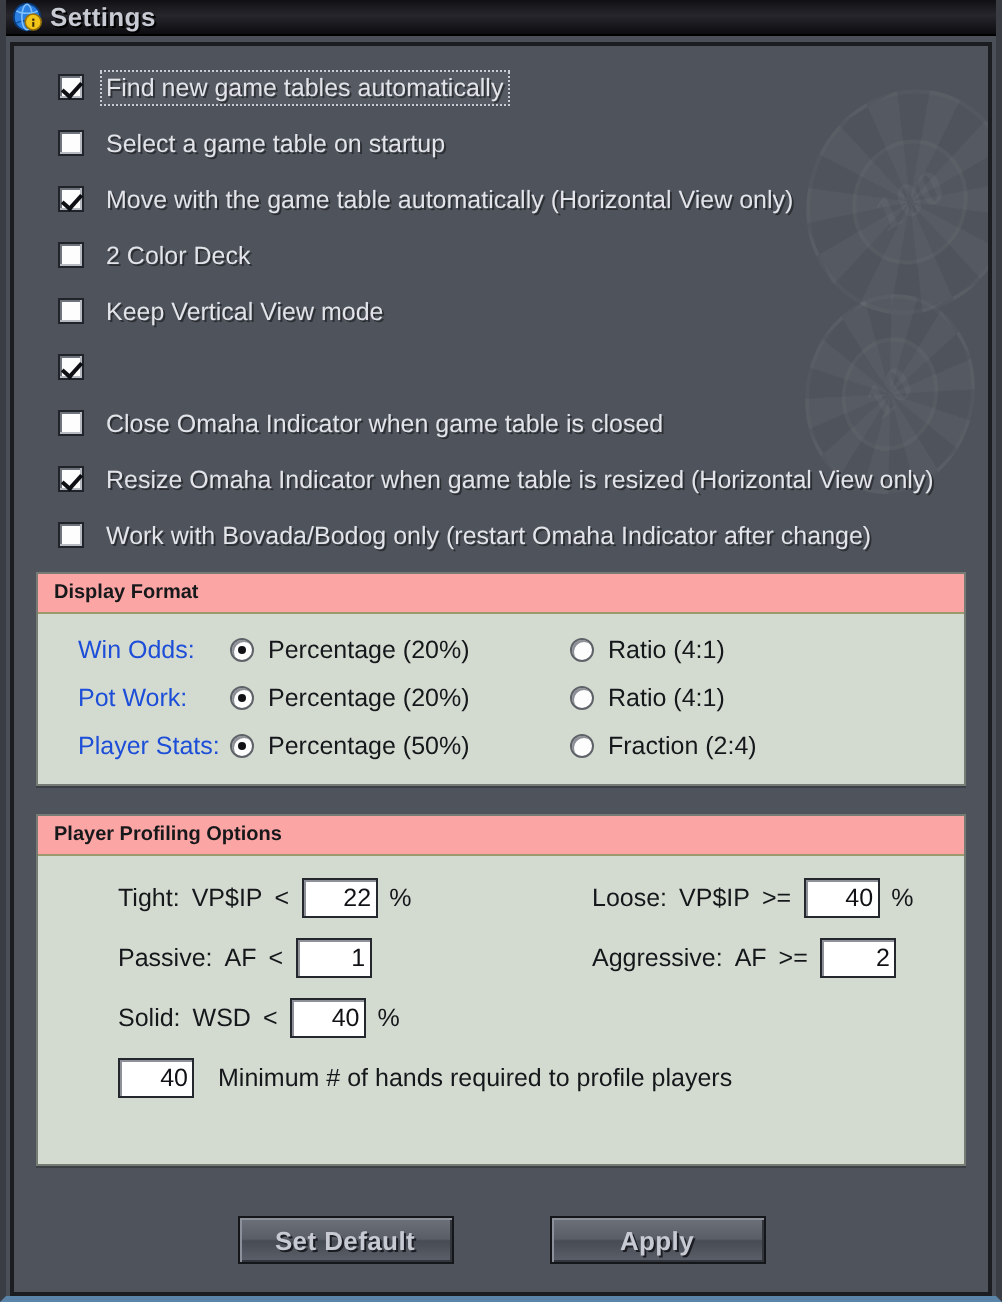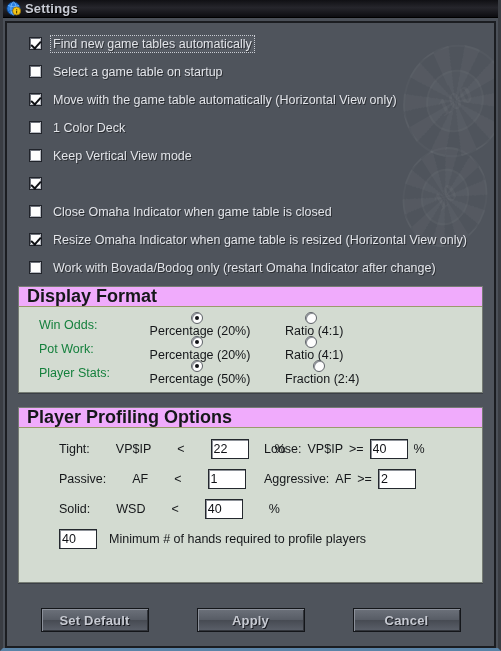--- a/index.html
+++ b/index.html
@@ -160,23 +160,23 @@
   .group {
     position: relative;
     margin: 0 11px;
     background: #d3dbd1;
     border: 1px solid #767c74;
     box-shadow: 0 1px 0 #3b3f46;
     z-index: 2;
   }
   .group-title {
     height: 19px;
-    background: #f0abfc;
+    background: #fca5a5;
     border-bottom: 1px solid #9a9a6c;
-    font-size: 18px;
+    font-size: 10px;
     font-weight: bold;
     color: #16181a;
     display: flex;
     align-items: center;
     padding-left: 8px;
   }
   .group-body {
     padding: 6px 0 7px 0;
   }
 
@@ -185,30 +185,29 @@
     display: flex;
     align-items: center;
     height: 24px;
   }
   .fmt-label {
     width: 96px;
     text-align: left;
     padding-left: 20px;
     box-sizing: border-box;
     font-size: 12.5px;
-    color: #15803d;
+    color: #1d4ed8;
     white-space: nowrap;
   }
   .radio-opt {
     display: flex;
     align-items: center;
     font-size: 12.5px;
     color: #15171a;
     white-space: nowrap;
-    flex-direction: column;
   }
   .radio-opt.col-1 { width: 170px; }
   .rb {
     width: 12px;
     height: 12px;
     box-sizing: border-box;
     border-radius: 50%;
     background: #fdfdfd;
     border: 1px solid #5e6268;
     box-shadow: inset 1px 1px 0 #8d9197;
@@ -233,35 +232,35 @@
     align-items: center;
     height: 30px;
   }
   .prof-cell {
     display: flex;
     align-items: center;
     font-size: 12.5px;
     color: #15171a;
     white-space: nowrap;
   }
-  .prof-cell.left { width: 245px; padding-left: 40px; box-sizing: border-box; gap: 20px; }
+  .prof-cell.left { width: 277px; padding-left: 40px; box-sizing: border-box; }
   .prof-cell.right { padding-left: 0; }
   .prof-txt { margin-right: 6px; }
   .prof-txt.op { margin-right: 6px; }
   .field {
     width: 38px;
     height: 20px;
     box-sizing: border-box;
     background: #ffffff;
     border: 1px solid #24282e;
     box-shadow: inset 1px 1px 0 #8e9298;
     font-size: 12.5px;
     font-family: "Liberation Sans", sans-serif;
     color: #101216;
-    text-align: left;
+    text-align: right;
     line-height: 18px;
     margin-right: 6px;
   }
   .pct { font-size: 12.5px; color: #15171a; }
   .minhands-row {
     display: flex;
     align-items: center;
     height: 30px;
     padding-left: 40px;
   }
@@ -340,21 +339,21 @@
         <span class="check-label">Select a game table on startup</span>
       </div>
 
       <div class="check-row">
         <span class="cb checked"></span>
         <span class="check-label">Move with the game table automatically (Horizontal View only)</span>
       </div>
 
       <div class="check-row">
         <span class="cb"></span>
-        <span class="check-label">1 Color Deck</span>
+        <span class="check-label">2 Color Deck</span>
       </div>
 
       <div class="check-row">
         <span class="cb"></span>
         <span class="check-label">Keep Vertical View mode</span>
       </div>
 
       <div class="check-row">
         <span class="cb checked"></span>
       </div>
@@ -471,17 +470,16 @@
           <input class="field" value="40" style="">
           <span class="pct">Minimum # of hands required to profile players</span>
         </div>
 
       </div>
     </div>
 
     <div class="btn-bar">
       <div class="btn">Set Default</div>
       <div class="btn">Apply</div>
-      <div class="btn">Cancel</div>
     </div>
 
   </div>
 </div>
 
 </body></html>

